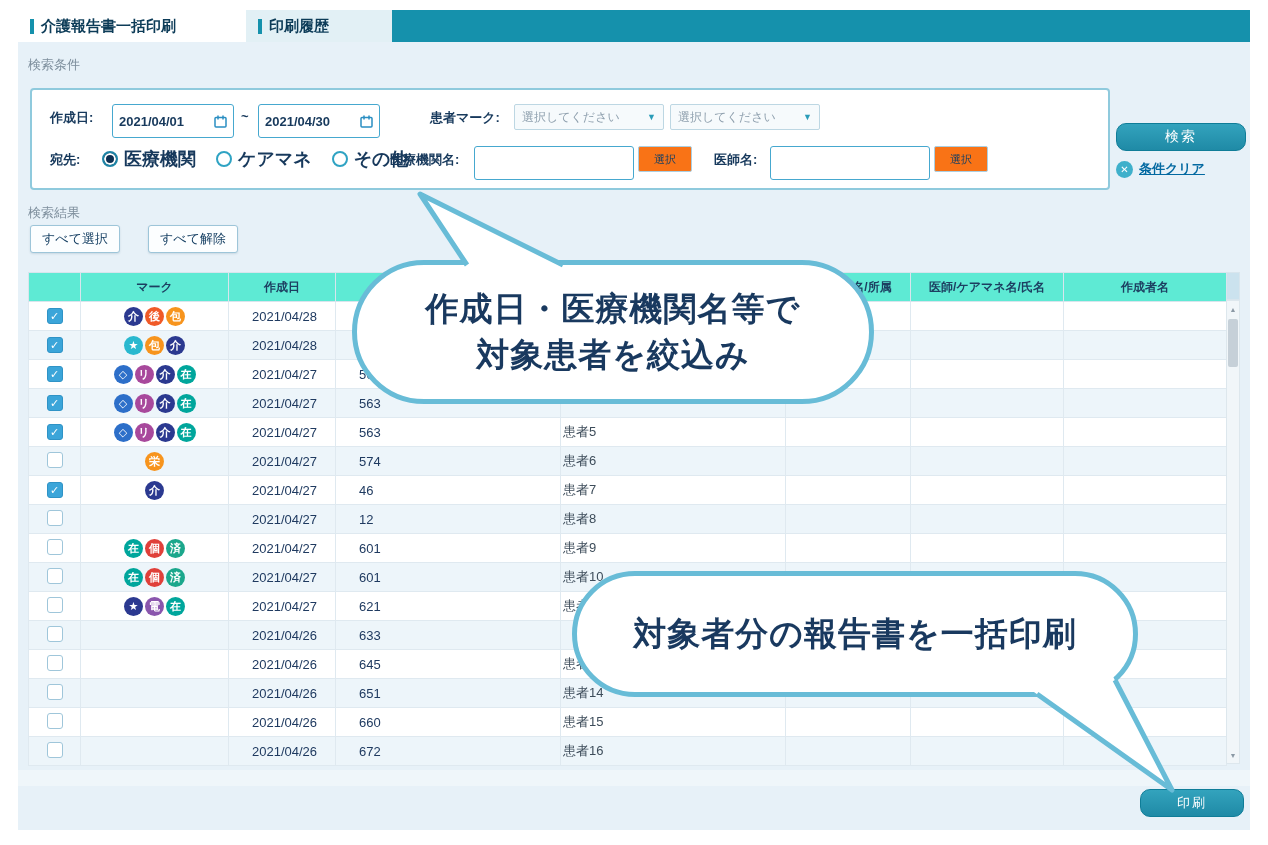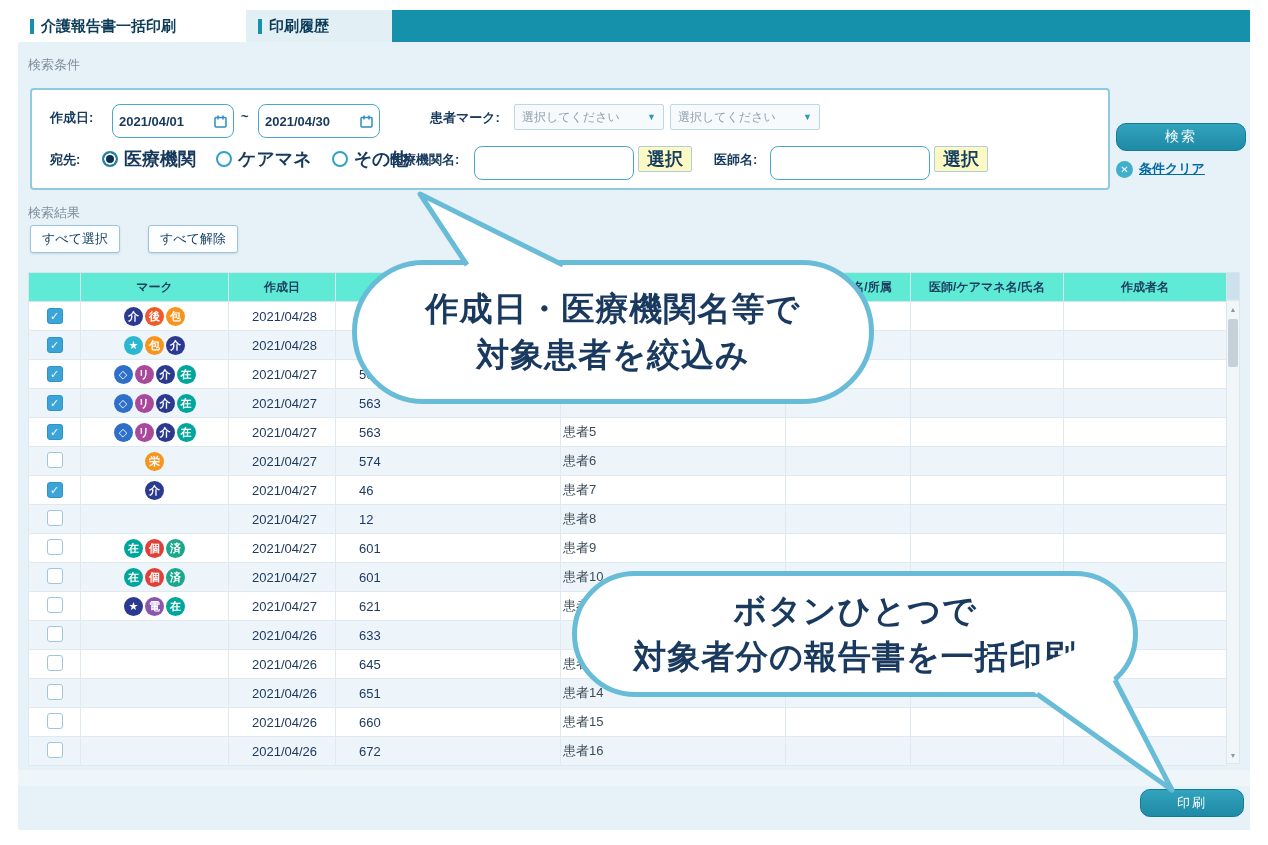--- a/index.html
+++ b/index.html
@@ -8,27 +8,27 @@
   .panel{left:18px;top:10px;width:1232px;height:820px;background:#e7f1f8;}
   .tabbar{left:18px;top:10px;width:1232px;height:32px;background:#1591ac;}
   .tab{height:32px;display:flex;align-items:center;gap:7px;padding:0 12px;cursor:pointer;}
   .tab1{left:18px;top:10px;width:222px;background:#ffffff;}
   .tab2{left:246px;top:10px;width:122px;background:#e2f0f5;}
   .tabmark{width:4px;height:15px;background:#1591ac;flex:0 0 auto;}
   .tablabel{font-size:15px;font-weight:bold;color:#0d3c58;white-space:nowrap;}
   .seclabel{font-size:13px;color:#7d8e9c;}
   .searchbox{left:30px;top:88px;width:1076px;height:98px;background:#fff;border:2px solid #8fcadd;border-radius:4px;}
   .flabel{font-size:13px;font-weight:bold;color:#17395c;white-space:nowrap;}
-  .tinput{background:#fff;border:1px solid #46a8cf;border-radius:8px;display:flex;align-items:center;justify-content:space-between;padding:16px 6px;height:26px;font-size:13px;font-weight:bold;color:#17395c;box-sizing:border-box;}
+  .tinput{background:#fff;border:1px solid #46a8cf;border-radius:3px;display:flex;align-items:center;justify-content:space-between;padding:16px 6px;height:26px;font-size:13px;font-weight:bold;color:#17395c;box-sizing:border-box;}
   input.tinput{font-weight:normal;font-family:inherit;outline:none;}
   .dd{background:#f6fafc;border:1px solid #bdd7e3;border-radius:2px;display:flex;align-items:center;justify-content:space-between;padding:0 7px;height:26px;font-size:12px;color:#8fa0ae;box-sizing:border-box;}
   .dd .arr{font-size:9px;color:#2a9cb8;}
   .btn{display:flex;align-items:center;justify-content:center;cursor:pointer;white-space:nowrap;box-sizing:border-box;}
   .btn-teal{background:linear-gradient(#33a3bd,#1f8aa6);border:1px solid #0f7d98;color:#fff;font-size:14px;letter-spacing:2px;border-radius:10px;}
-  .btn-lite{background:#fef9c3;border:1px solid #aacfe2;color:#153f63;font-size:18px;border-radius:2px;font-weight:bold;}
+  .btn-lite{background:#f97316;border:1px solid #aacfe2;color:#153f63;font-size:11px;border-radius:2px;}
   .btn-white{background:#fcfeff;border:1px solid #9dc5d9;color:#153f63;font-size:13px;border-radius:3px;box-shadow:0 1px 2px rgba(40,80,110,.15);}
   .radiogroup{display:flex;gap:20px;align-items:center;height:26px;}
   .radio{display:flex;align-items:center;gap:6px;cursor:pointer;}
   .radio .rlabel{font-size:18px;font-weight:bold;color:#17395c;}
   .rdot{width:16px;height:16px;border-radius:50%;border:2px solid #2fa3c3;background:#fff;box-sizing:border-box;}
   .rdot.on{border-color:#1d84a6;background:#0d2f52;box-shadow:inset 0 0 0 2px #fff;}
   .clear{display:flex;align-items:center;gap:6px;cursor:pointer;}
   .clear .xi{width:17px;height:17px;border-radius:50%;background:#3fb0cb;color:#fff;font-size:10px;display:flex;align-items:center;justify-content:center;}
   .clear .ct{font-size:13px;font-weight:bold;color:#0369a1;text-decoration:underline;}
   table.grid{position:absolute;left:28px;top:272px;width:1198px;border-collapse:collapse;table-layout:fixed;background:#fff;}
@@ -337,20 +337,19 @@
   <div class="callout callout1">
     <div class="cline">作成日・医療機関名等で</div>
     <div class="cline">対象患者を絞込み</div>
   </div>
   <svg class="tail" style="left:395px;top:188px;" width="200" height="112" viewBox="0 0 200 112">
     <polygon points="25,6 90,104 190,88" fill="#ffffff"></polygon>
     <path d="M 72,77 L 25,6 L 168,77" fill="none" stroke="#68bcd7" stroke-width="5" stroke-linejoin="round"></path>
   </svg>
 
   <div class="callout callout2">
-    <div class="cline">ボタンひとつで</div>
     <div class="cline">対象者分の報告書を一括印刷</div>
   </div>
   <svg class="tail" style="left:985px;top:628px;" width="200" height="172" viewBox="0 0 200 172">
     <polygon points="25,47 110,14 187,162" fill="#ffffff"></polygon>
     <path d="M 52,66 L 187,162 L 130,52" fill="none" stroke="#68bcd7" stroke-width="5" stroke-linejoin="round"></path>
   </svg>
 </div>
 
 </body></html>

